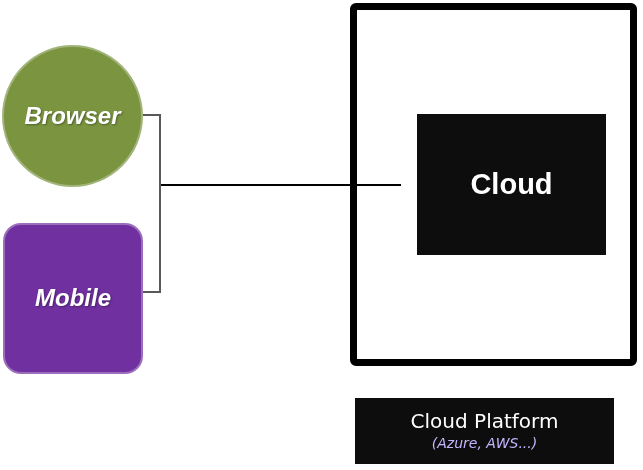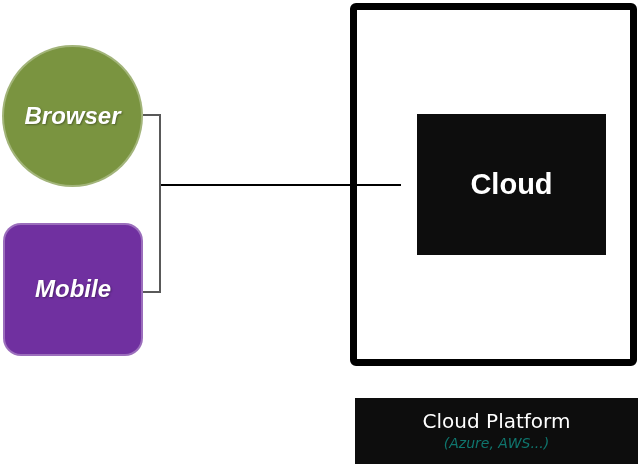--- a/index.html
+++ b/index.html
@@ -22,21 +22,21 @@
     font-weight: bold;
     font-style: italic;
     font-size: 24px;
     text-align: center;
     line-height: 1.45;
     text-shadow: 1px 1px 2px rgba(0,0,0,0.35);
   }
 
   
   .node-mobile {
-    left: 3px; top: 223px; width: 140px; height: 133px;
+    left: 3px; top: 223px; width: 140px; height: 151px;
     background: #7030A0;
     border: 2px solid rgba(255,255,255,0.30);
     border-radius: 18px;
     display: flex; flex-direction: column; align-items: center; justify-content: center;
     z-index: 3;
   }
 
   
   .bracket { background: #595959; z-index: 2; }
   .bracket-h-top    { left: 143px; top: 114px; width: 18px; height: 2px; }
@@ -68,34 +68,34 @@
     font-weight: bold;
     font-style: normal;
     font-size: 29px;
     line-height: 1.4;
     text-align: center;
     font-family: "Liberation Sans", sans-serif;
   }
 
   
   .node-cloud-platform {
-    left: 355px; top: 398px; width: 283px; height: 66px;
+    left: 355px; top: 398px; width: 259px; height: 66px;
     background: #0D0D0D;
     display: flex; flex-direction: column; align-items: center; justify-content: center;
     z-index: 3;
   }
   .cloud-platform-title {
     color: #ffffff;
     font-family: "DejaVu Sans", sans-serif;
     font-size: 20px;
     line-height: 1.25;
     text-align: center;
   }
   .cloud-platform-subtitle {
-    color: #0f766e;
+    color: #c4b5fd;
     font-family: "DejaVu Sans", sans-serif;
     font-style: italic;
     font-size: 14px;
     line-height: 1.3;
     text-align: center;
   }
 </style>
 </head>
 <body>
 

